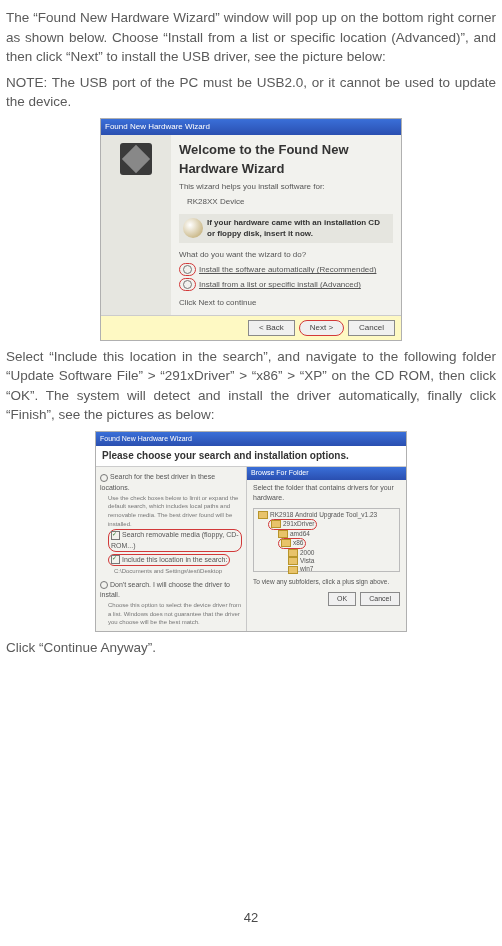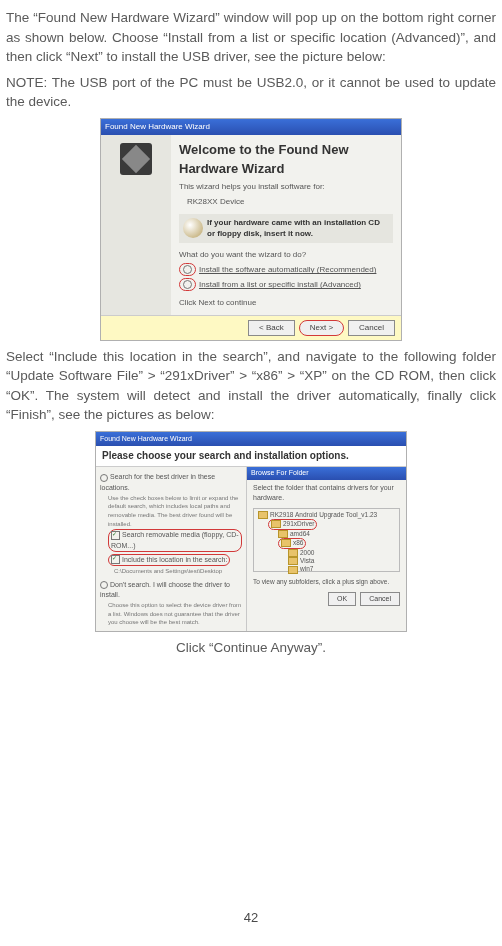--- a/index.html
+++ b/index.html
@@ -363,16 +363,16 @@
           <div class="txt" style="font-size:6.5px">To view any subfolders, click a plus sign above.</div>
           <div class="btnrow">
             <div class="btn">OK</div>
             <div class="btn">Cancel</div>
           </div>
         </div>
       </div>
     </div>
   </div>
 
-  <p class="para" style="text-align:center">Click “Continue Anyway”.</p>
+  <p class="para" style="text-align:left">Click “Continue Anyway”.</p>
 
   <div class="page-number">42</div>
 </div>
 
 </body></html>

